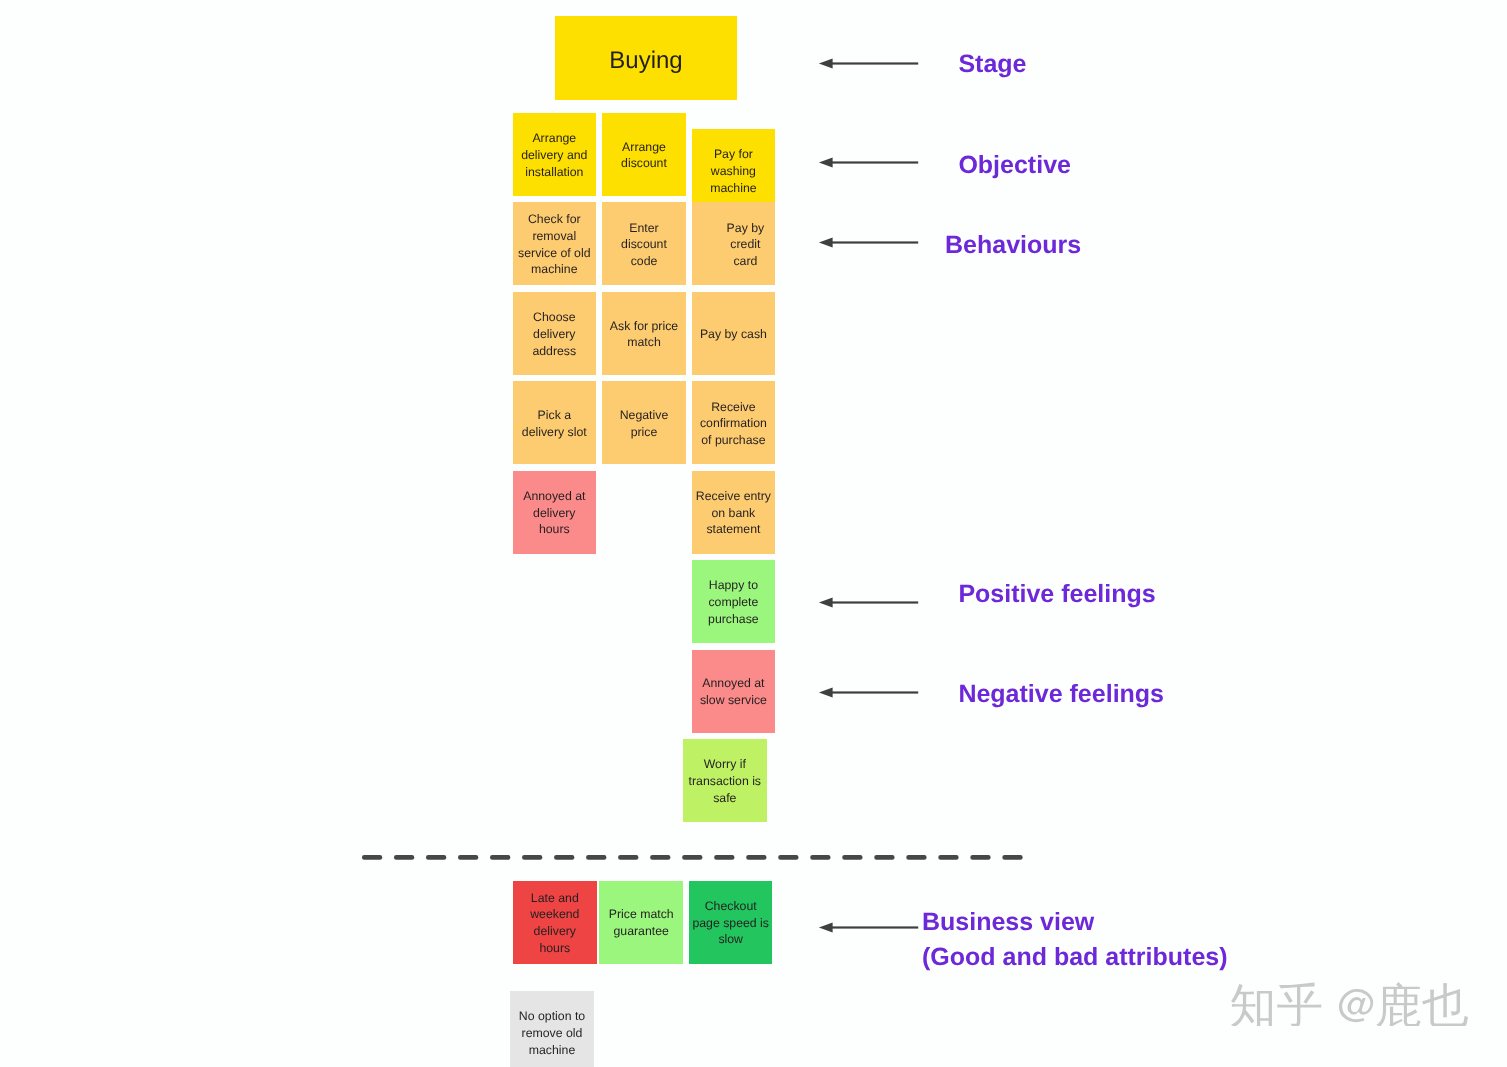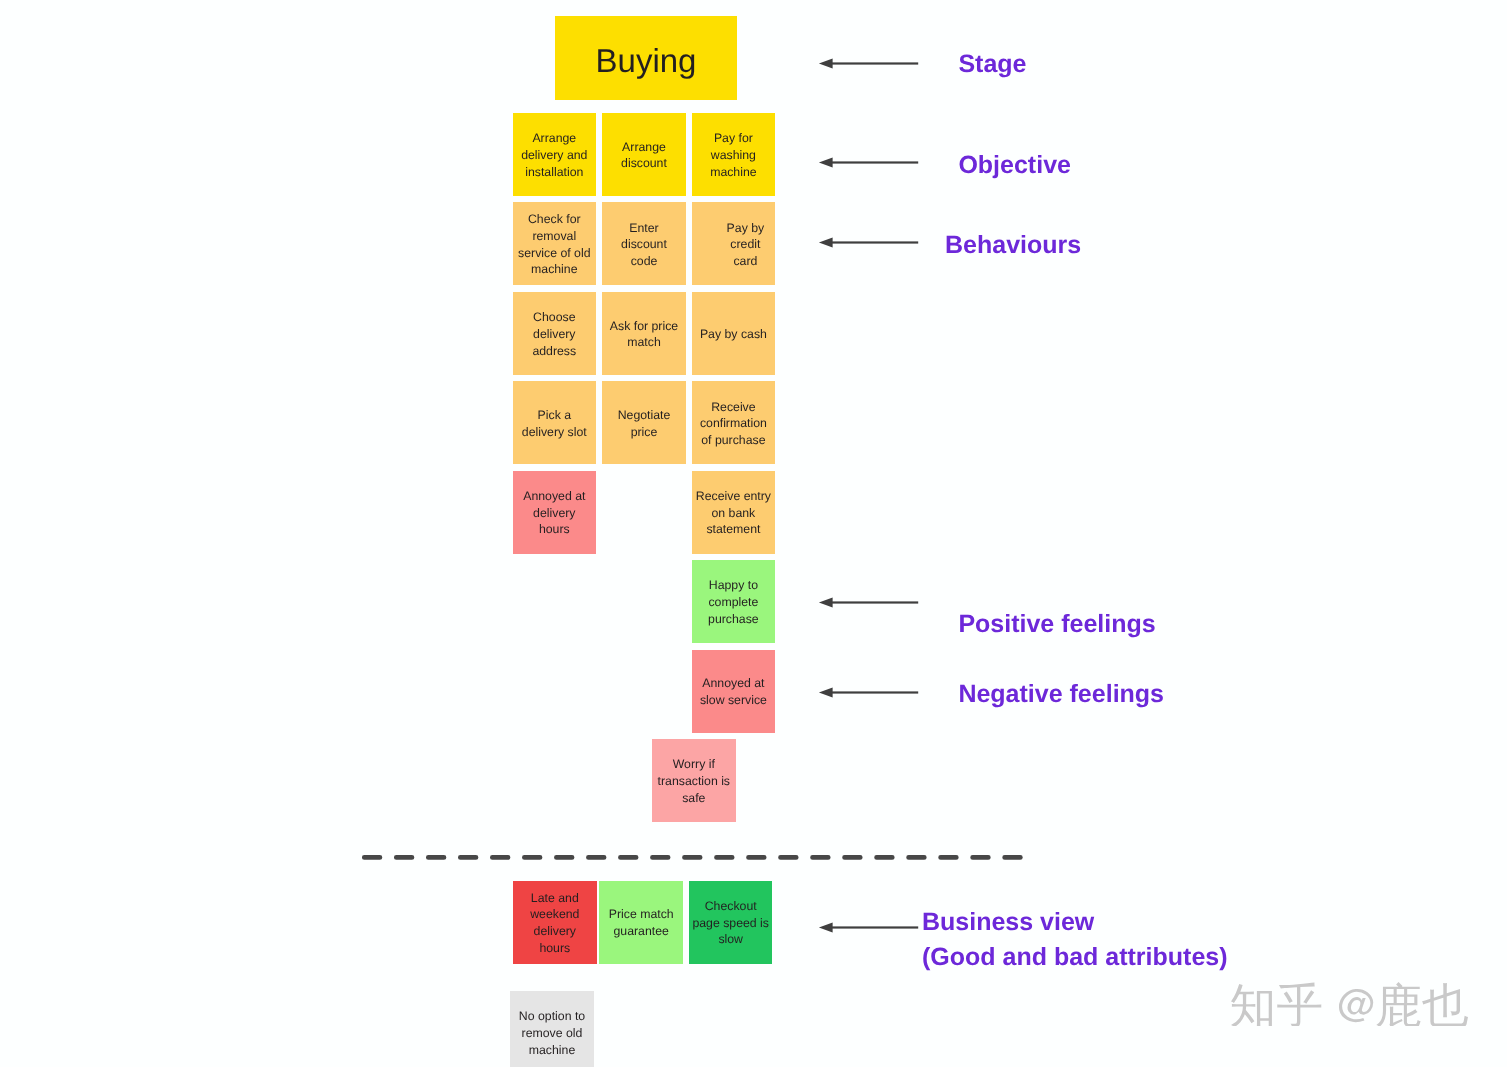--- a/index.html
+++ b/index.html
@@ -28,21 +28,21 @@
     font-family: "Liberation Sans", sans-serif;
     font-size: 12.3px;
     line-height: 16.7px;
     color: #231f20;
     box-sizing: border-box;
     padding: 1.7px 3px 0;
   }
   .note span { display: block; width: 100%; white-space: pre-line; }
 
   .stage-note {
-    font-size: 33px;
+    font-size: 24px;
     line-height: 38px;
     padding-top: 6px;
   }
 
   .legend-label span { white-space: pre-line; display:block; }
   .legend-label {
     position: absolute;
     font-family: "Liberation Sans", sans-serif;
     font-size: 25px;
     font-weight: 700;
@@ -117,25 +117,25 @@
   <div class="note c-orange" style="left: 602.2px; top: 202.4px; background: rgb(253, 204, 112);">
     <span>Enter
 discount
 code</span>
     </div>
   <div class="note c-orange" style="left: 602.2px; top: 291.9px; background: rgb(253, 204, 112);">
     <span>Ask for price
 match</span>
     </div>
   <div class="note c-orange" style="left: 602.2px; top: 381.3px; background: rgb(253, 204, 112);">
-    <span>Negotiate
+    <span>Negative
 price</span>
     </div>
 
-  <div class="note c-yellow" style="left: 691.6px; top: 113px; background: rgb(253, 223, 0);">
+  <div class="note c-yellow" style="left: 691.6px; top: 129px; background: rgb(253, 223, 0);">
     <span>Pay for
 washing
 machine</span>
     </div>
   <div class="note c-orange" style="left: 691.6px; top: 202.4px; background: rgb(253, 204, 112); padding-left: 27px;">
     <span>Pay by credit
 card</span>
     </div>
   <div class="note c-orange" style="left: 691.6px; top: 291.9px; background: rgb(253, 204, 112);">
     <span>Pay by cash</span>
@@ -152,21 +152,21 @@
     </div>
   <div class="note c-green" style="left: 691.6px; top: 560.2px; background: rgb(154, 246, 125);">
     <span>Happy to
 complete
 purchase</span>
     </div>
   <div class="note c-red" style="left: 691.6px; top: 649.6px; background: rgb(251, 138, 138);">
     <span>Annoyed at
 slow service</span>
     </div>
-  <div class="note c-red" style="left: 652px; top: 739px; background: #fca5a5;">
+  <div class="note c-red" style="left: 683px; top: 739px; background: #bef264;">
     <span>Worry if
 transaction is
 safe</span>
     </div>
 
   <svg class="divider" style="left:358px;top:850px;" width="670" height="16" viewBox="0 0 670 16">
     <line x1="6.3" y1="7.4" x2="662.3" y2="7.4" stroke="#474747" stroke-width="4.8" stroke-linecap="round" stroke-dasharray="15.6 16.42"></line>
   </svg>
 
   <div class="note c-green" style="left: 513px; top: 880.8px; background: #ef4444;">
@@ -211,21 +211,21 @@
     <rect x="13.8" y="7.4" width="86.4" height="2.2" fill="#3f3f3f"></rect>
   </svg>
   <div class="legend-label" style="left:945px;top:228.05px;">
       <span>Behaviours</span>
     </div>
 
   <svg class="arrow" style="left:817.5px;top:594.4px;" width="104" height="17" viewBox="0 0 104 17">
     <path d="M0.9 8.5 L14.6 3.45 L14.6 13.55 Z" fill="#3f3f3f"></path>
     <rect x="13.8" y="7.4" width="86.4" height="2.2" fill="#3f3f3f"></rect>
   </svg>
-  <div class="legend-label" style="left:958.4px;top:607px;">
+  <div class="legend-label" style="left:958.4px;top:577px;">
       <span>Positive feelings</span>
     </div>
 
   <svg class="arrow" style="left:817.5px;top:684.4px;" width="104" height="17" viewBox="0 0 104 17">
     <path d="M0.9 8.5 L14.6 3.45 L14.6 13.55 Z" fill="#3f3f3f"></path>
     <rect x="13.8" y="7.4" width="86.4" height="2.2" fill="#3f3f3f"></rect>
   </svg>
   <div class="legend-label" style="left:958.4px;top:677.25px;">
       <span>Negative feelings</span>
     </div>

